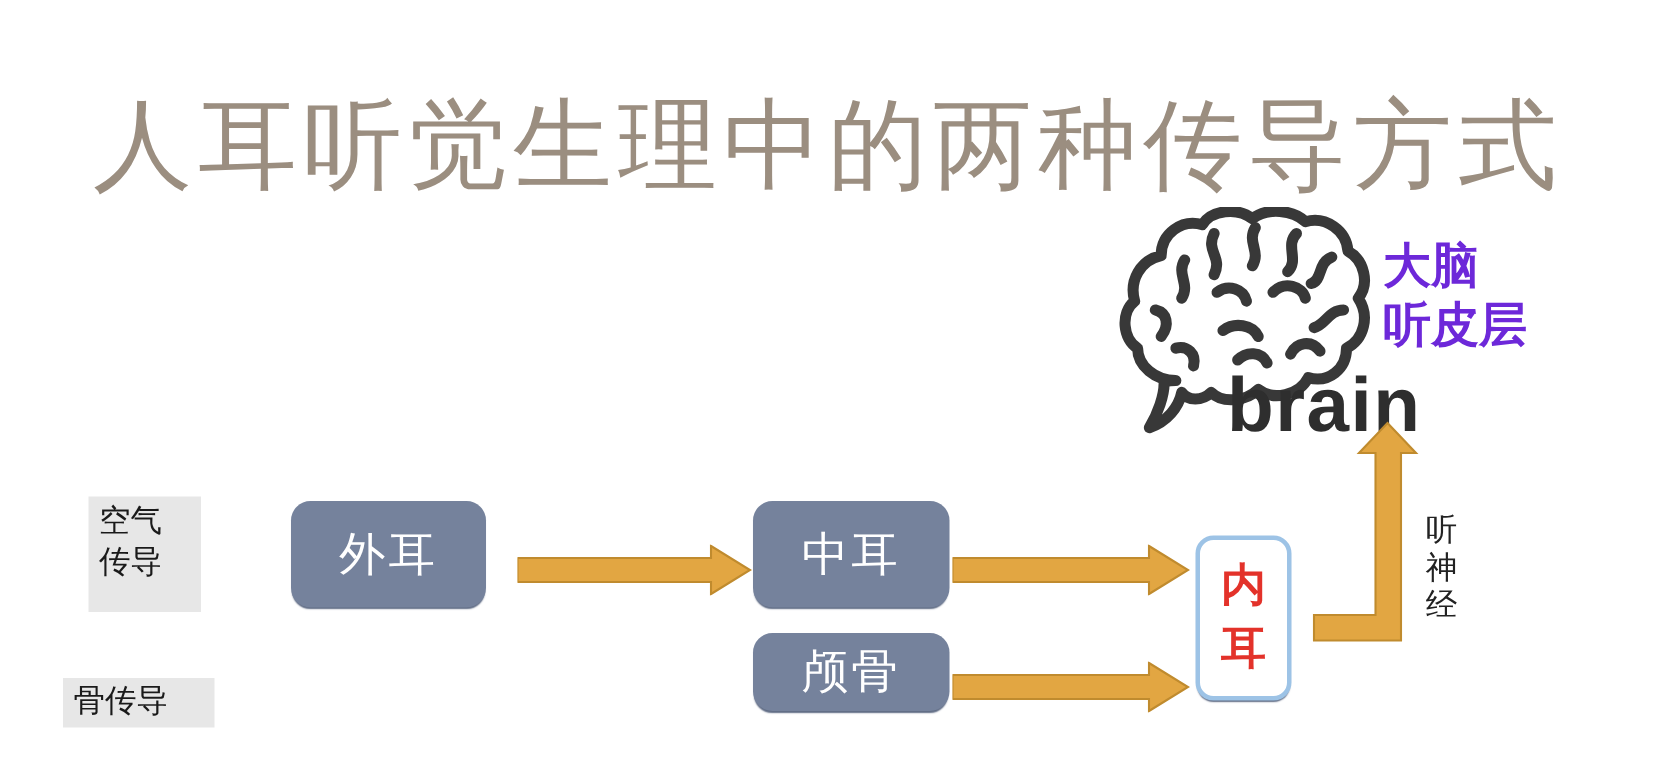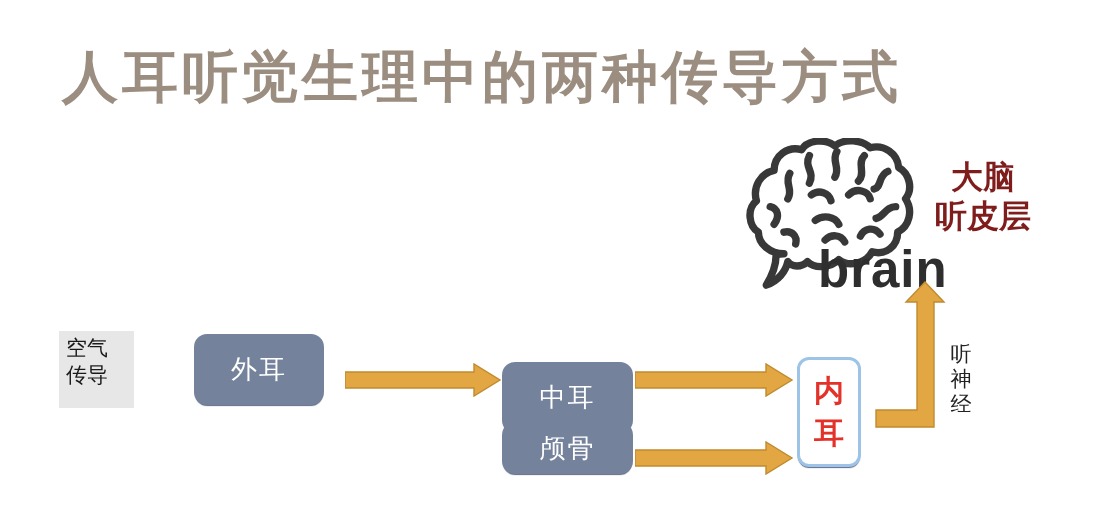--- a/index.html
+++ b/index.html
@@ -3,60 +3,60 @@
 <meta charset="utf-8">
 <style>
   html,body{margin:0;padding:0;background:#fff;}
   #slide{
     position:relative; width:1104px; height:519px; background:#ffffff;
     font-family:"Liberation Sans","DejaVu Sans",sans-serif; overflow:hidden;
   }
   .abs{position:absolute;}
   
   #title{
-    left:62px; top:40px; width:990px;
-    font-size:56px; font-weight:700; letter-spacing:4px;
+    left:62px; top:52px; width:990px;
+    font-size:66px; font-weight:400; letter-spacing:4px;
     color:var(--title,#9b8e80); white-space:nowrap;
   }
   
   .cond-label{
     background:var(--label-bg,#e7e7e7); color:var(--ink,#1a1a1a);
     font-size:21px; line-height:27px; white-space:pre-line;
     padding:3px 10px 3px 7px; box-sizing:border-box;
   }
   #air-label{left:42px; top:331px; width:75px; height:77px;margin-left:17px;}
   #bone-label{left:42px; top:452px; width:101px; height:33px; line-height:26px;}
   
   .node{
     background:var(--node-fill,#75829c); border-radius:13px;
     box-shadow:0 2px 1px -1px var(--node-edge,#5f6b84);
-    color:var(--node-text,#fff); font-size:26px; font-weight:500;
+    color:var(--node-text,#fff); font-size:31px; font-weight:500;
     display:flex; align-items:center; justify-content:center;
     letter-spacing:2px;
   }
   #node-outer-ear{left:194px; top:334px; width:130px; height:71px;}
-  #node-middle-ear{left:502px; top:334px; width:131px; height:71px;margin-top:28px;}
+  #node-middle-ear{left:502px; top:334px; width:131px; height:71px;}
   #node-skull{left:502px; top:422px; width:131px; height:52px;}
   #node-inner-ear{
     left:797px; top:357px; width:64px; height:110px; box-sizing:border-box;
     background:#fff; border:3px solid var(--inner-ear-border,#9dc3e6); border-radius:12px;
     color:var(--inner-ear-text,#e3322a); font-size:30px; font-weight:700;
     line-height:42px; display:flex; align-items:center; justify-content:center;
     text-align:center; white-space:pre-line; letter-spacing:0;
   }
   
   .arrow polygon{fill:var(--arrow,#e2a642); stroke:var(--arrow-edge,#c08b2e); stroke-width:1.4;}
   
   #nerve-label{
     left:946px; top:341px; width:30px;
     font-size:21px; line-height:25px; color:#222222; white-space:pre-line; text-align:center;
   }
   #cortex-label{
-    left:922px; top:158px; width:122px; text-align:center;
-    font-size:32px; line-height:39px; font-weight:600; color:#7f1d1d; white-space:pre-line;
+    left:922px; top:158px; width:122px; text-align:left;
+    font-size:32px; line-height:39px; font-weight:600; color:#6d28d9; white-space:pre-line;
   }
   
   #brain-icon{left:744px; top:138px;}
   #brain-icon path{fill:none; stroke:#383838; stroke-width:7.5; stroke-linecap:round; stroke-linejoin:round;}
   #brain-caption{
     left:818px; top:240px; font-size:51px; font-weight:700; color:#2e2e2e; letter-spacing:1px;
   }
 </style>
 </head>
 <body>
@@ -80,20 +80,21 @@
     <path d="M70 84 C78 78,90 80,94 88"></path>
     <path d="M104 58 C112 50,124 54,126 62"></path>
     <path d="M100 106 C96 98,86 98,80 104"></path>
   </svg>
   <div id="brain-caption" class="abs">brain</div>
   <div id="cortex-label" class="abs">大脑
 听皮层</div>
 
   <div id="air-label" class="abs cond-label">空气
 传导</div>
+  <div id="bone-label" class="abs cond-label">骨传导</div>
 
   <div id="node-outer-ear" class="abs node">外耳</div>
   <div id="node-middle-ear" class="abs node">中耳</div>
   <div id="node-skull" class="abs node">颅骨</div>
   <div id="node-inner-ear" class="abs node">内
 耳</div>
 
   <svg class="abs arrow" style="left:345px; top:363px;" width="158" height="34" aria-hidden="true">
     <polygon points="0,9 129,9 129,1 155,17 129,33 129,25 0,25"></polygon>
   </svg>

